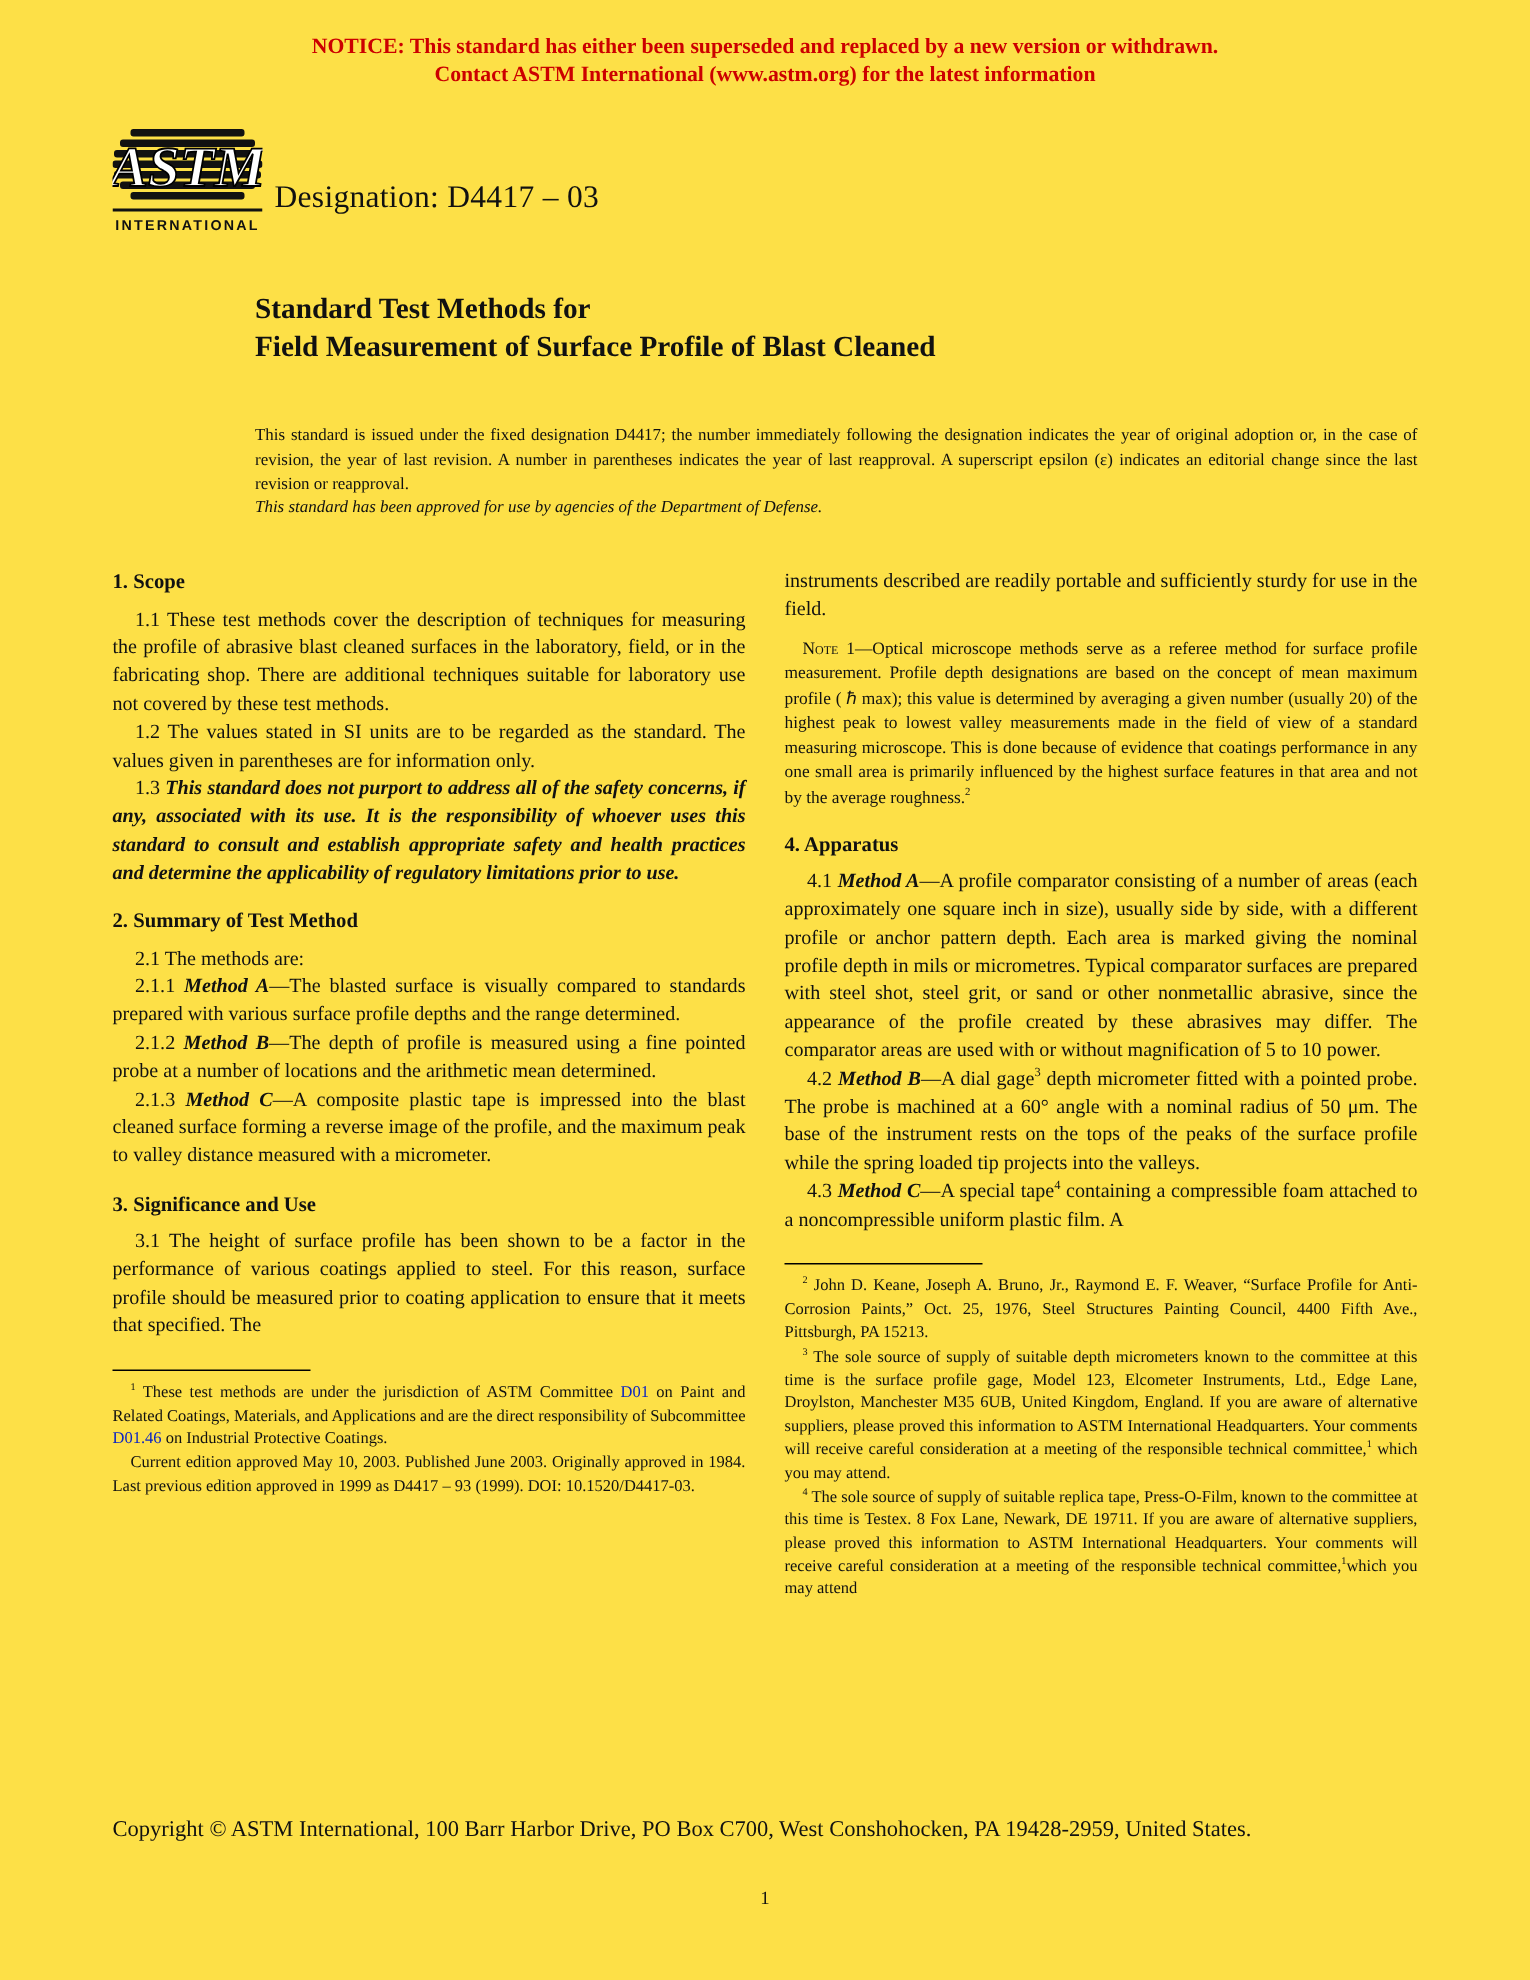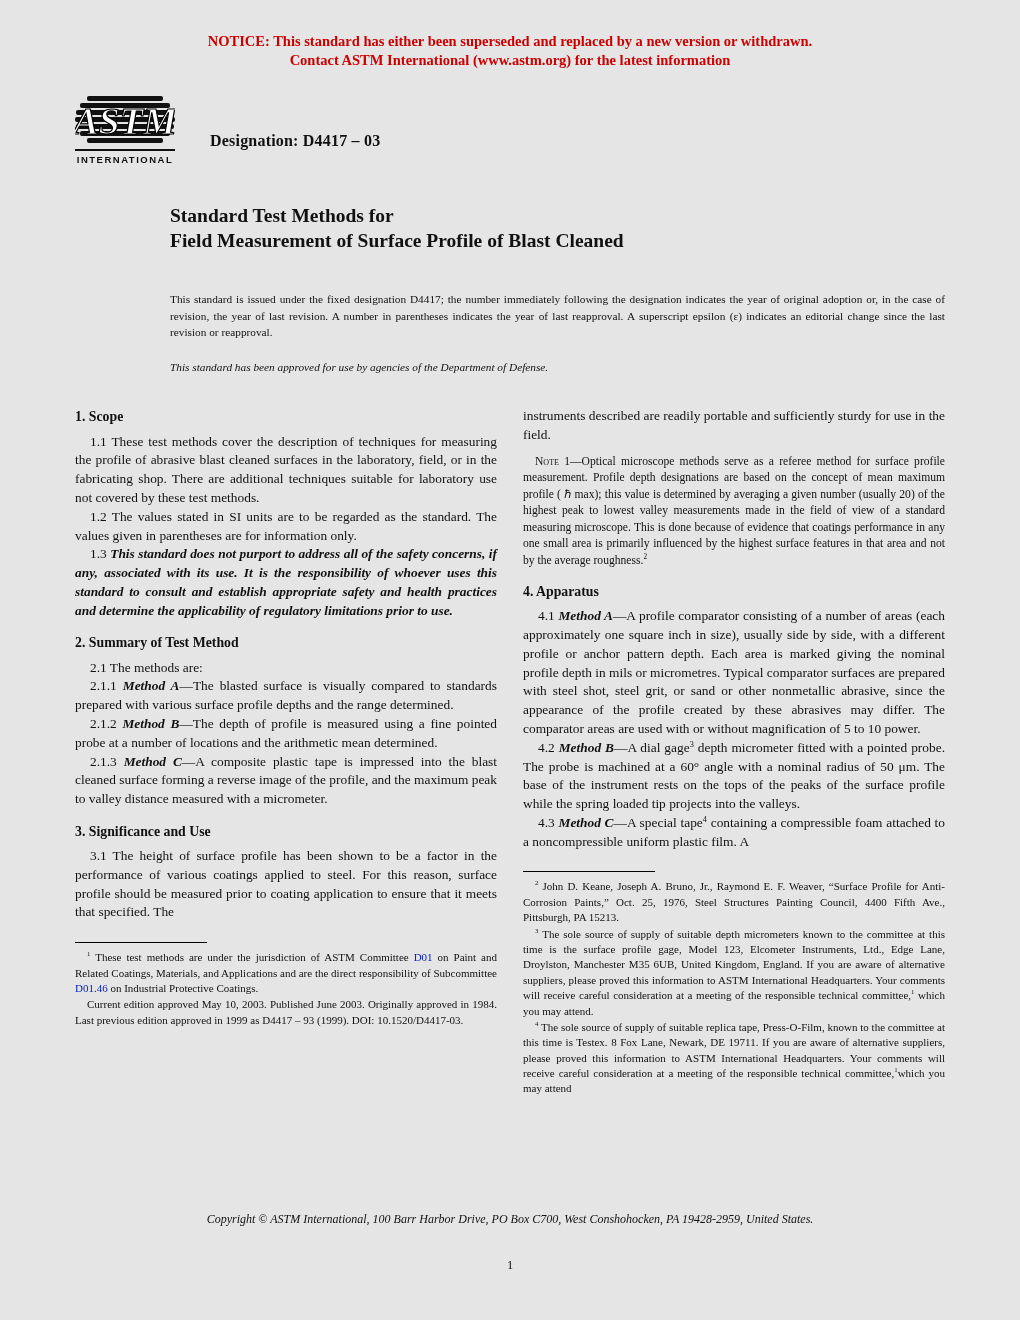--- a/index.html
+++ b/index.html
@@ -2,60 +2,60 @@
 <html><head>
 <meta charset="utf-8">
 <style>
   * { margin:0; padding:0; box-sizing:border-box; }
   html,body { background:#ffffff; }
   body {
     width:1020px; height:1320px;
     font-family:"Liberation Serif", serif;
     color:#111111;
   }
-  .page { position:relative; width:1020px; height:1320px; padding:12px 75px; overflow:hidden; background:#e5e5e5; }
+  .page { position:relative; width:1020px; height:1320px; padding:2px 75px; overflow:hidden; background:#fde047; }
 
   .notice {
     padding-top:20px; text-align:center;
     color:#cc0000; font-weight:bold; font-size:14.5px; line-height:1.3;
   }
 
   .masthead { display:flex; align-items:center; margin-top:24px; }
   .logo-wrap { width:100px; flex:0 0 auto; }
-  .designation { margin-left:35px; padding-top:14px; font-size:16px; font-weight:bold; letter-spacing:0.2px; }
+  .designation { margin-left:8px; padding-top:14px; font-size:21px; font-weight:normal; letter-spacing:0.2px; }
 
   .title-block { margin-left:95px; margin-top:30px; font-weight:bold; font-size:19.5px; line-height:1.28;font-family:Liberation Serif, serif; }
   .title-block sup { font-size:11px; }
 
   .preamble {
     margin-left:95px; margin-top:37px;
     font-size:11.3px; line-height:1.5; text-align:justify;
   }
-  .dod-note { margin-left:95px; margin-top:20px; font-size:11.3px; font-style:italic; }
+  .dod-note { margin-left:95px; margin-top:0; font-size:11.3px; font-style:italic; }
 
   .columns { display:flex; gap:26px; margin-top:34px; }
   .col { flex:1 1 0; font-size:13.4px; line-height:1.4; text-align:justify; }
 
   h3.sec { font-size:13.8px; font-weight:bold; margin:13px 0 6px 0; text-align:left; }
   .col h3.sec:first-child { margin-top:0; }
   p.body { text-indent:15px; }
   p.noindent { text-indent:0; }
   i.mthd { font-style:italic;font-weight:bold; }
 
   .note { font-size:11.6px; line-height:1.42; margin:9px 0 9px 0; text-indent:12px; }
   .smallcaps { font-variant:small-caps; }
 
   sup { font-size:0.62em; vertical-align:super; line-height:0; }
 
   .fnblock { margin-top:20px; font-size:11px; line-height:1.4; text-align:justify; }
   .fnrule { width:132px; border-top:1px solid #000; margin-bottom:7px; }
   .fnblock p { text-indent:12px; margin-bottom:1px; }
   a.link { color:#0b23c4; text-decoration:none; cursor:pointer; }
 
-  .footer { position:absolute; left:75px; right:75px; top:1212px; font-size:12px; text-align:center;font-style:italic; }
+  .footer { position:absolute; left:75px; right:75px; top:1212px; font-size:15px; text-align:left; }
   .pagenum { position:absolute; left:0; width:100%; top:1258px; text-align:center; font-size:12.5px; }
 </style>
 </head>
 <body>
 
 <div class="page">
 
   <div class="notice">
     <div>NOTICE: This standard has either been superseded and replaced by a new version or withdrawn.</div>
     <div>Contact ASTM International (www.astm.org) for the latest information</div>

